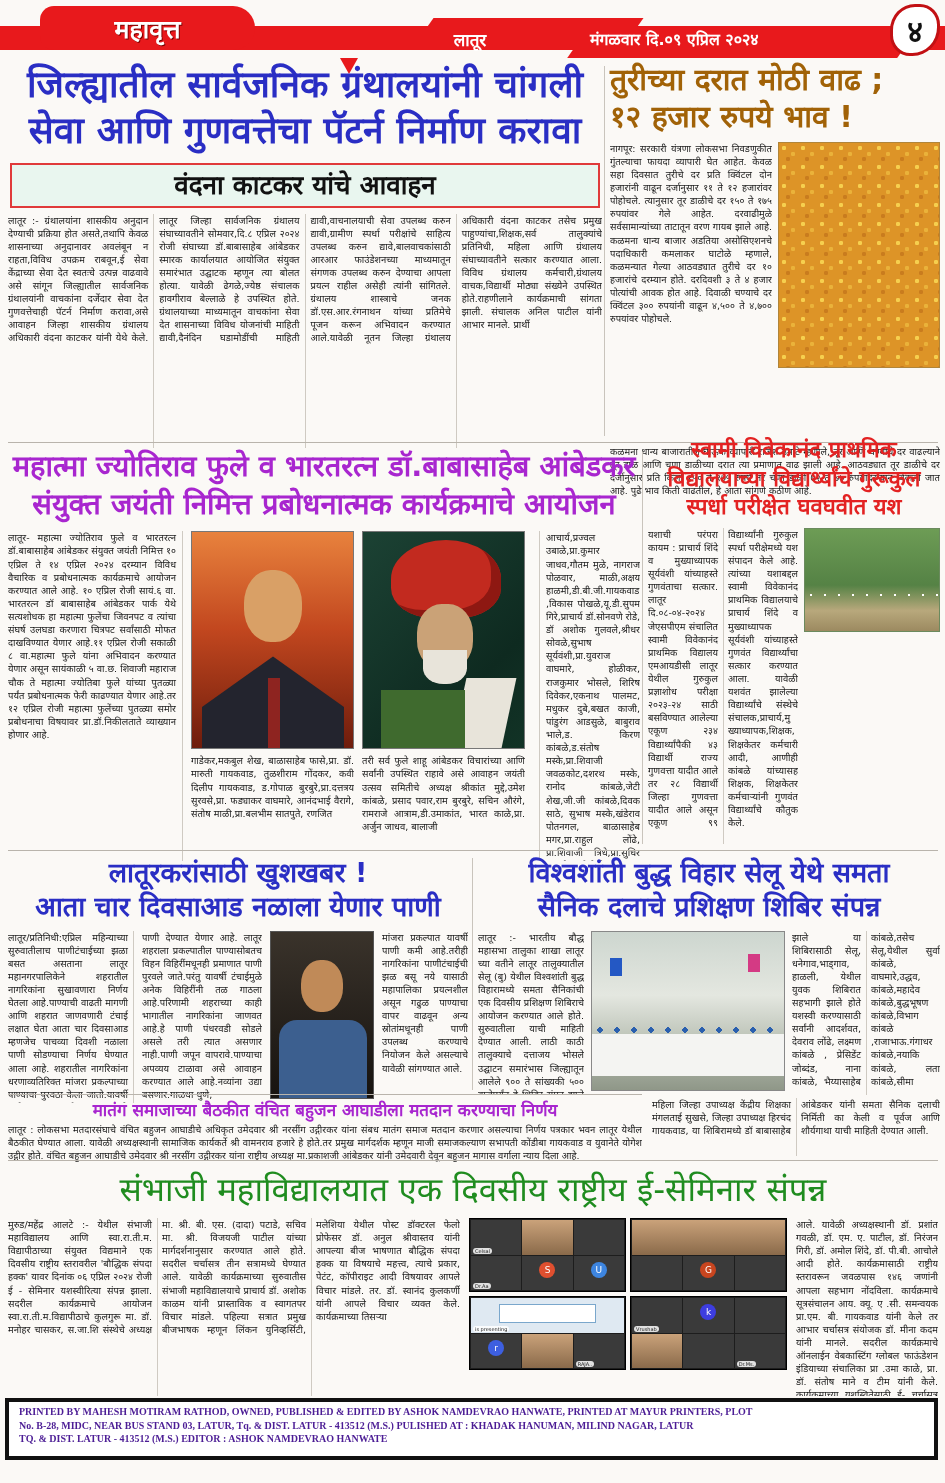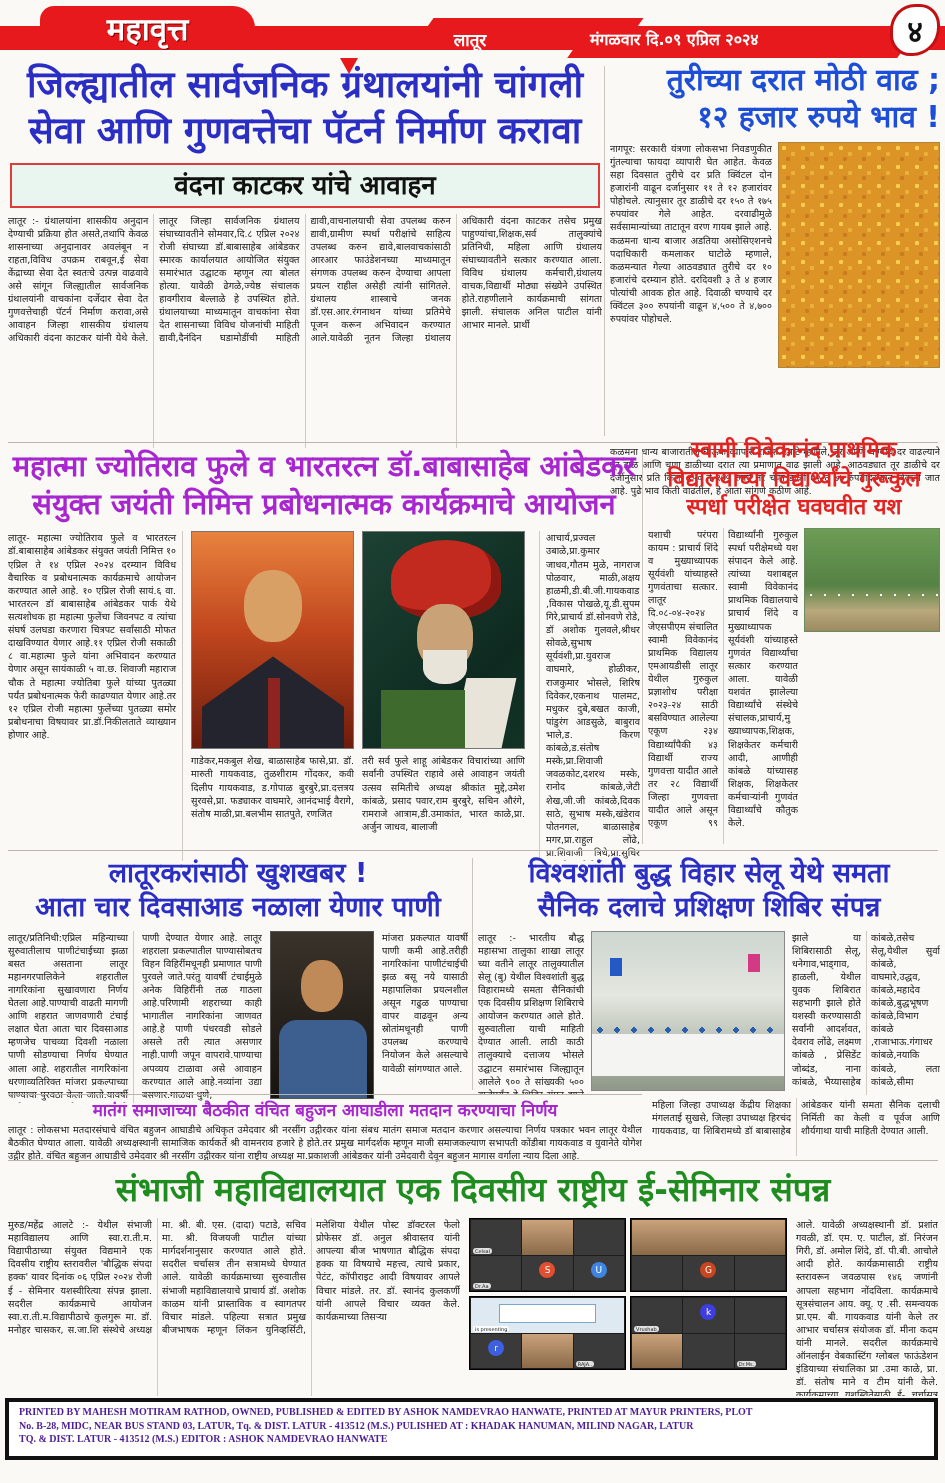--- a/index.html
+++ b/index.html
@@ -8,21 +8,21 @@
   #page {
     position:relative; width:945px; height:1483px; margin:0 auto;
     background:#fbf9f6; overflow:hidden;
   }
   
   .mast-band { position:absolute; left:0; top:26px; width:945px; height:24px; background:#e8191c; }
   .mast-band-slant1 { position:absolute; left:430px; top:18px; width:210px; height:10px; background:#e8191c; transform:skewX(-35deg); }
   .mast-band-slant2 { position:absolute; left:570px; top:50px; width:330px; height:8px; background:#e8191c; transform:skewX(-35deg); }
   .mast-logo {
     position:absolute; left:40px; top:6px; width:215px; height:44px; background:#e8191c;
-    border-radius:14px 22px 22px 14px; color:#fff; font-size:31px; font-weight:bold;
+    border-radius:14px 22px 22px 14px; color:#fff; font-size:25px; font-weight:bold;
     display:flex; align-items:center; justify-content:center; text-shadow:1px 1px 0 #7a0000;
   }
   .mast-city { position:absolute; left:400px; top:28px; width:140px; text-align:center; color:#fff; font-size:17px; font-weight:bold; }
   .mast-date { position:absolute; left:590px; top:28px; width:250px; text-align:left; color:#fff; font-size:16px; font-weight:bold; }
   .mast-page {
     position:absolute; left:890px; top:4px; width:50px; height:52px; background:#fff;
     border:3px solid #c21013; border-radius:50% 40% 55% 40%; color:#111;
     display:flex; align-items:center; justify-content:center; font-size:30px; font-weight:bold;
   }
   .headline-tail { position:absolute; left:340px; top:58px; width:0; height:0;
@@ -40,21 +40,21 @@
   .vrule { position:absolute; width:1px; background:#c9c4bc; }
   .hrule { position:absolute; height:1px; background:#b9b4ac; }
 
   
   .a1-head { color:#2a2ec4; font-size:37px; font-weight:bold; text-align:center; line-height:1.25; }
   .a1-sub {
     margin:8px 2px 6px 2px; background:#e9f6ef; border:2px solid #e03a3a;
     text-align:center; font-size:26px; font-weight:bold; color:#111; padding:1px 0 4px 0;
   }
   
-  .a2-head { color:#1d4ed8; font-size:30px; font-weight:bold; text-align:right; line-height:1.23; }
+  .a2-head { color:#a16207; font-size:30px; font-weight:bold; text-align:left; line-height:1.23; }
   .ph-tur {
     width:162px; height:226px; border:1px solid #b0853a; float:right; margin:0 0 4px 6px;
     background-color:#dd9427;
     background-image:
       radial-gradient(circle 3px at 5px 5px, #f6cf4e 70%, rgba(0,0,0,0) 72%),
       radial-gradient(circle 3px at 14px 11px, #eab23a 70%, rgba(0,0,0,0) 72%),
       radial-gradient(circle 3px at 9px 16px, #c97c1e 70%, rgba(0,0,0,0) 72%);
     background-size:19px 19px;
   }
   
@@ -92,21 +92,21 @@
   }
   .ph-samata .row { position:absolute; left:0; right:0; bottom:14px; height:52px;
     background-image:radial-gradient(circle 4px at 8px 6px,#2a5fae 70%,rgba(0,0,0,0) 72%),
       linear-gradient(180deg,rgba(0,0,0,0) 0 10px,#f4f4f2 10px 52px);
     background-size:17px 52px; background-repeat:repeat-x; }
   .ph-samata .flag1 { position:absolute; left:18px; top:26px; width:12px; height:18px; background:#2458c4; }
   .ph-samata .flag2 { position:absolute; right:24px; top:22px; width:12px; height:18px; background:#d43a84; }
   
   .a7-head { color:#a826cf; font-size:17px; font-weight:bold; text-align:center; }
   
-  .a8-head { color:#1f8c1f; font-size:33px; font-weight:bold; text-align:center; }
+  .a8-head { color:#1f8c1f; font-size:33px; font-weight:normal; text-align:center; }
   .collage { width:318px; height:152px; display:grid; grid-template-columns:1fr 1fr; grid-template-rows:1fr 1fr; gap:4px; }
   .panel { background:#1d1d1d; border:1px solid #000; display:grid; grid-template-columns:repeat(3,1fr); gap:1px; padding:1px; }
   .tile { background:#3a3a3a; position:relative; }
   .tile.face { background:linear-gradient(180deg,#caa27a,#8a6a4a); }
   .tile.screen { background:#dfe9f2; }
   .tile.screen .doc { position:absolute; left:18%; top:18%; width:64%; height:54%; background:#fff; border:1px solid #7aa7cc; }
   .tile .av { position:absolute; left:50%; top:42%; transform:translate(-50%,-50%); width:16px; height:16px; border-radius:50%;
     color:#fff; font-size:9px; display:flex; align-items:center; justify-content:center; }
   .tile .nm { position:absolute; left:2px; bottom:1px; background:rgba(255,255,255,.85); color:#222; font-size:5px; padding:0 2px; border-radius:3px; }
   

